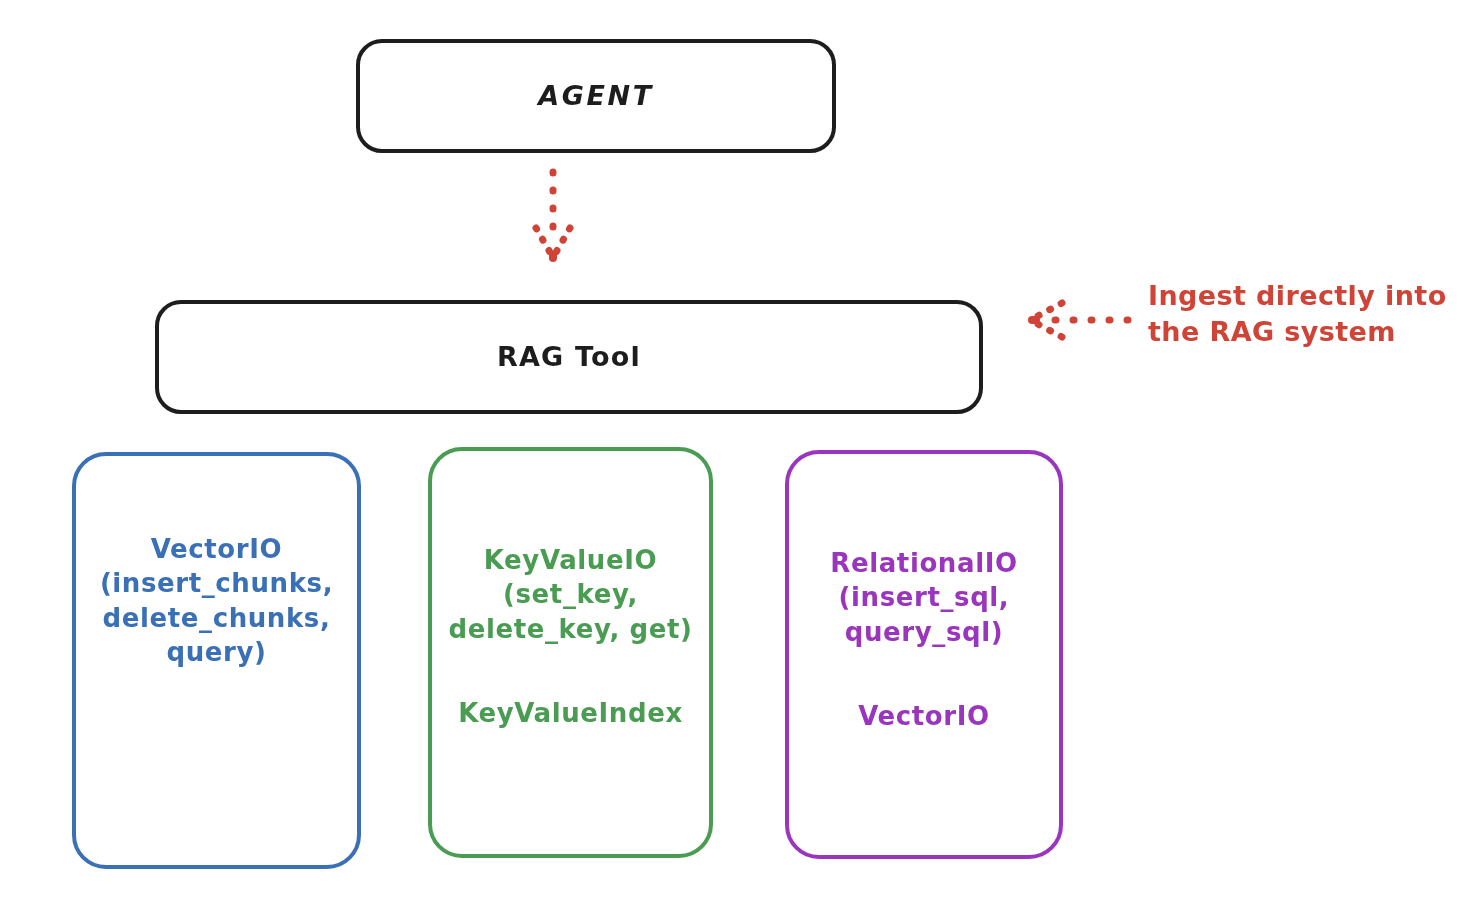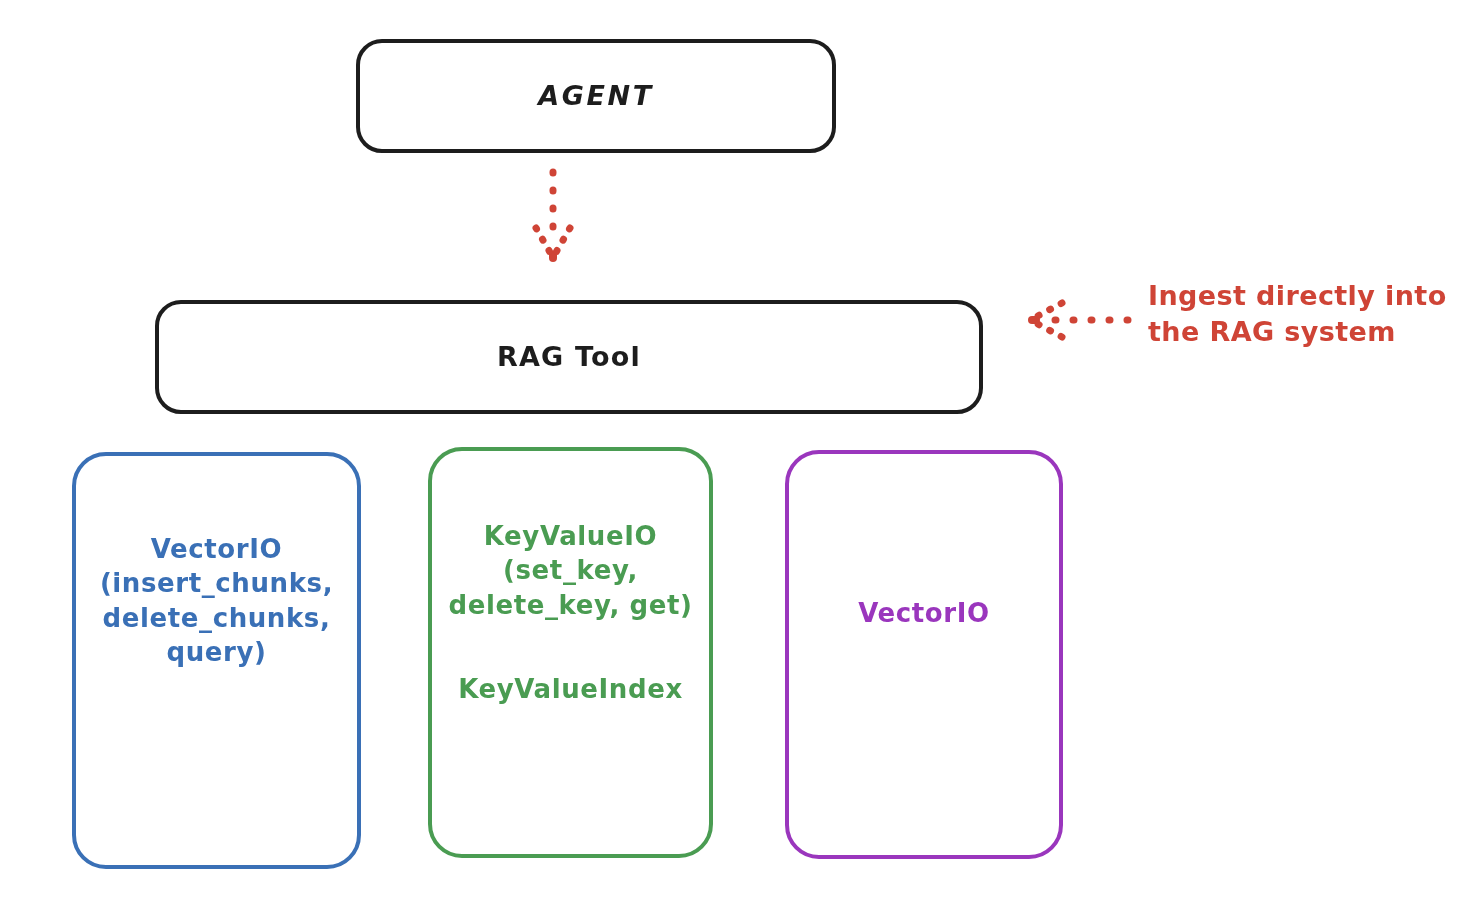--- a/index.html
+++ b/index.html
@@ -107,21 +107,21 @@
     display: flex;
     flex-direction: column;
     align-items: center;
     justify-content: flex-start;
     width: 100%;
     height: 100%;
     box-sizing: border-box;
   }
 
   .stack-vector  { padding-top: 76px; }
-  .stack-keyvalue{ padding-top: 68px; align-items: center; }
+  .stack-keyvalue{ padding-top: 92px; align-items: center; }
   .stack-relational { padding-top: 92px; }
 
   .api-text {
     font-size: 26px;
     line-height: 1.32;
     white-space: pre-line;
   }
   .index-text {
     font-size: 26px;
     margin-top: 51px;
@@ -182,20 +182,23 @@
     <div class="stack stack-keyvalue">
       <span class="hand api-text c-green">KeyValueIO
 (set_key,
 delete_key, get)</span>
       <span class="hand index-text c-green">KeyValueIndex</span>
     </div>
   </div>
 
   <div class="box box-relational">
     <div class="stack stack-relational">
+      <span class="hand api-text c-purple">RelationalIO
+(insert_sql,
+query_sql)</span>
       <span class="hand index-text c-purple">VectorIO</span>
     </div>
   </div>
 
   <div class="annotation hand">Ingest directly into
 the RAG system</div>
 
   <svg class="overlay" viewBox="0 0 1484 910">
 
     <g>

